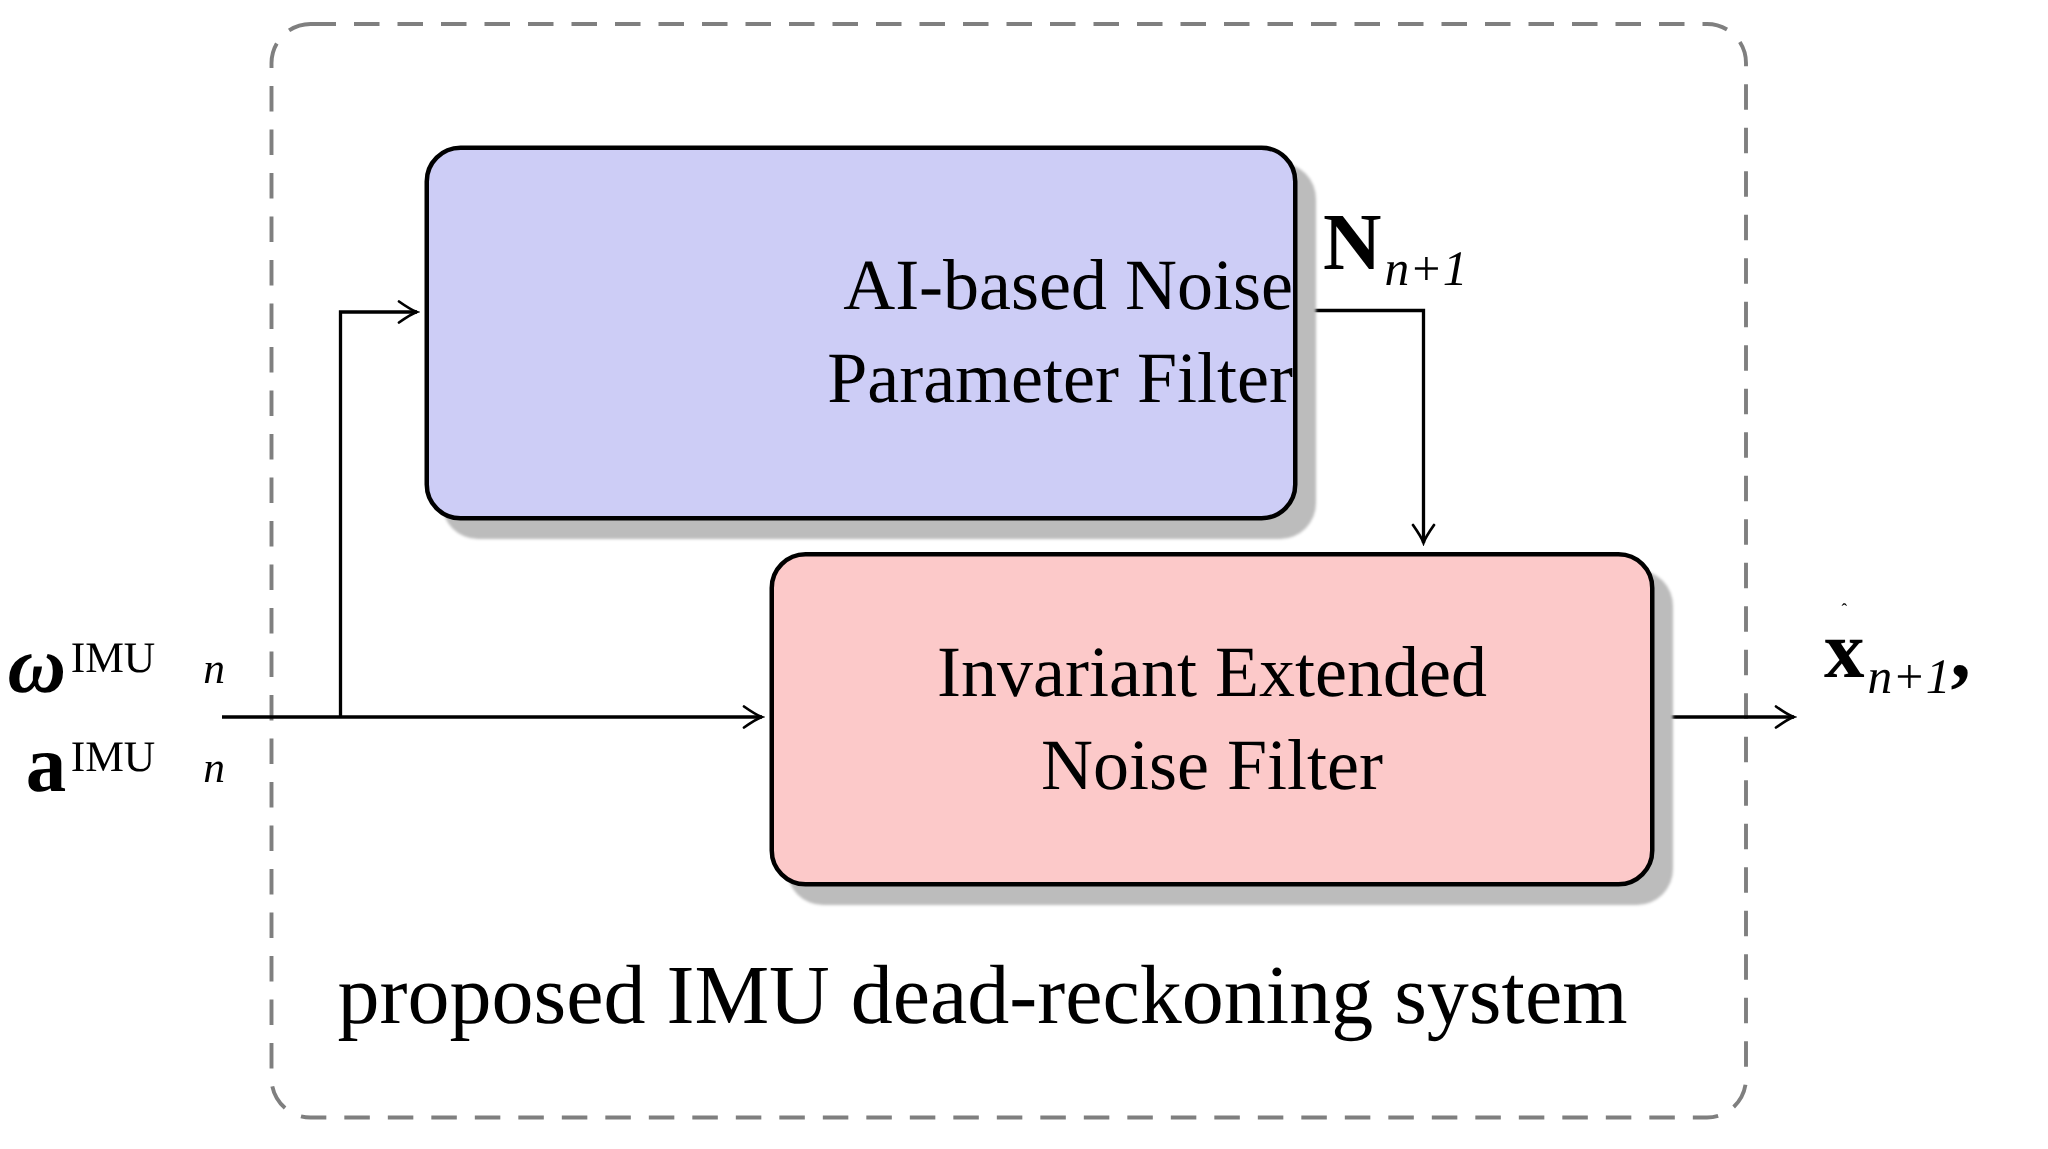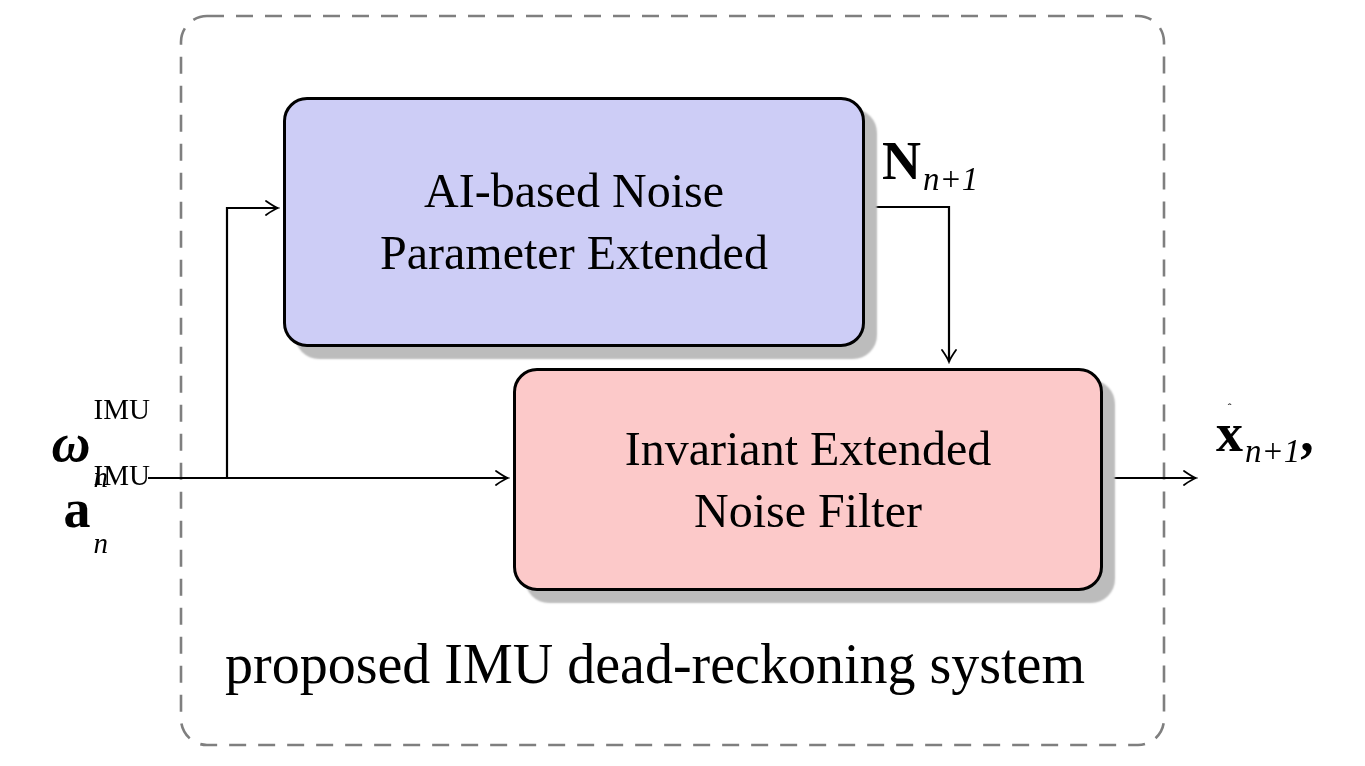--- a/index.html
+++ b/index.html
@@ -30,41 +30,42 @@
     justify-content: center;
     text-align: center;
     font-size: 48px;
     line-height: 62px;
     white-space: nowrap;
   }
   .box-adapter {
     left: 283px; top: 97px;
     width: 582px; height: 250px;
     background: #cdcdf6;
+    align-items: flex-end;
   }
   .box-filter {
     left: 513px; top: 368px;
     width: 590px; height: 223px;
     background: #fcc9c9;
   }
   
   .mathlabel { position: absolute; white-space: nowrap; }
   .mbase { font-weight: bold; font-size: 54px; line-height: 1; }
   .omega { font-style: italic; }
   
   .input-label { left: 8px; top: 410px; width: 142px; }
   .mrow {
     display: flex;
     justify-content: flex-end;
     align-items: center;
     height: 66px;
   }
   .mstack {
     display: inline-flex;
-    flex-direction: column;
+    flex-direction: row;
     align-items: flex-start;
     margin-left: 3px;
     font-size: 29px;
     line-height: 1;
     gap: 32px;
   }
   .msup { font-style: normal; }
   .msubs { font-style: italic; margin-top: 7px; }
   
   .msub {
@@ -116,21 +117,21 @@
 
     <path d="M 227 478 V 208 H 278" fill="none" stroke="#000000" stroke-width="2.2" marker-end="url(#arw)"></path>
 
     <path d="M 866 207 H 949 V 362" fill="none" stroke="#000000" stroke-width="2.2" marker-end="url(#arw)"></path>
 
     <path d="M 1104 478 H 1196" fill="none" stroke="#000000" stroke-width="2.2" marker-end="url(#arw)"></path>
   </svg>
 
   <div class="box box-adapter">
     <div>AI-based Noise</div>
-    <div>Parameter Extended</div>
+    <div>Parameter Filter</div>
   </div>
 
   <div class="box box-filter">
     <div>Invariant Extended</div>
     <div>Noise Filter</div>
   </div>
 
   <div class="mathlabel input-label">
     <div class="mrow">
       <span class="mbase omega">ω</span>

